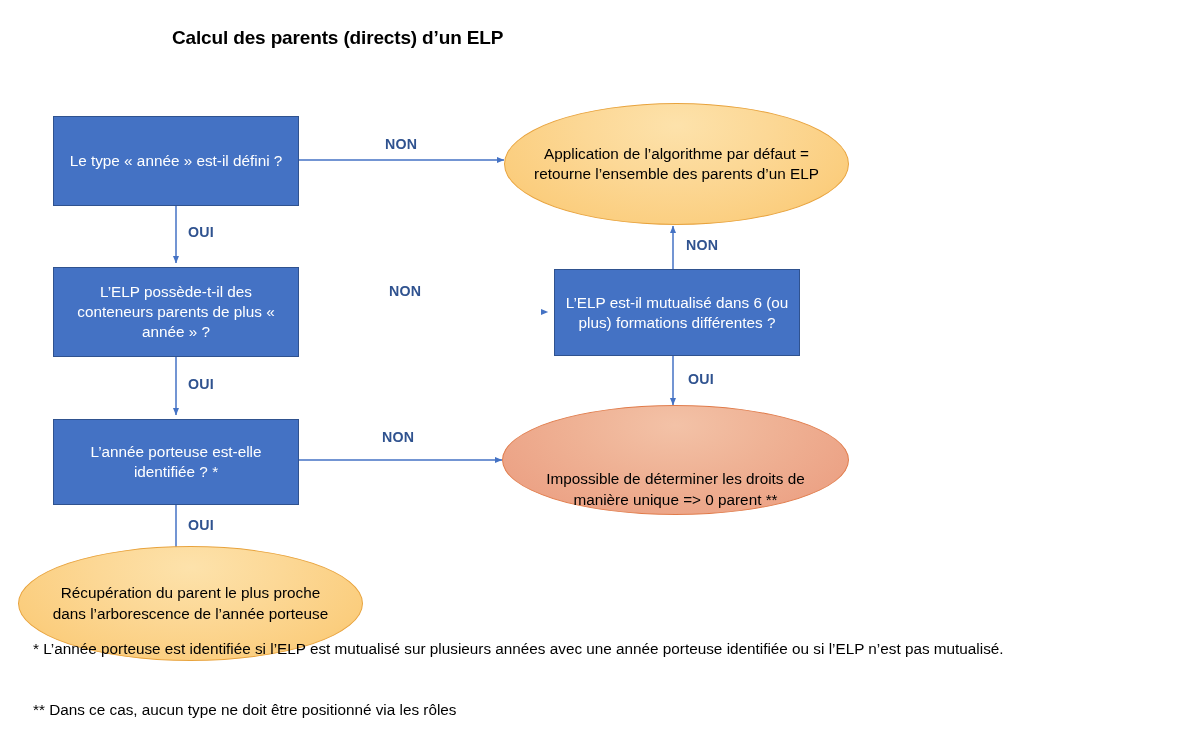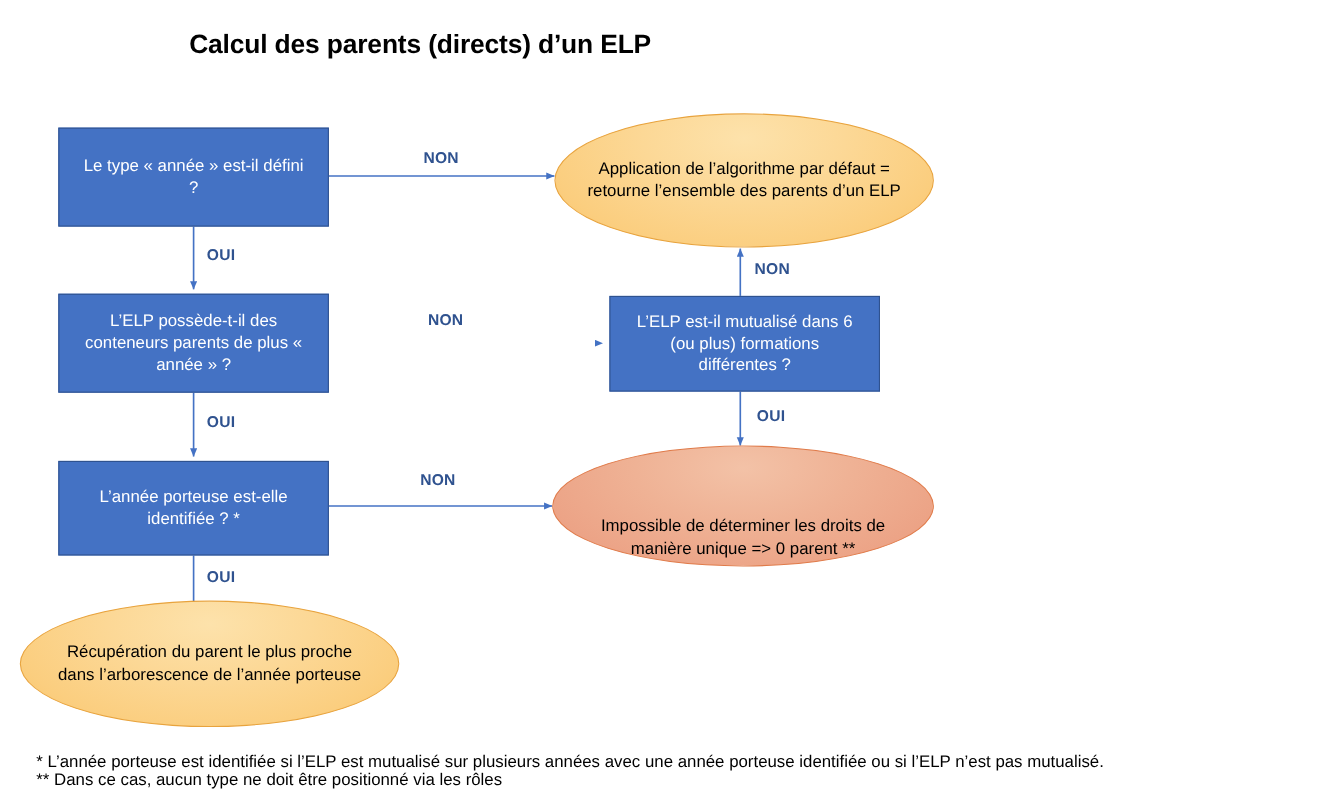--- a/index.html
+++ b/index.html
@@ -22,41 +22,41 @@
     left: 0; top: 0;
     width: 1198px;
     height: 730px;
   }
 
   
   .title {
     position: absolute;
     left: 172px;
     top: 27px;
-    font-size: 24px;
+    font-size: 19px;
     font-weight: bold;
     color: #000000;
     letter-spacing: -0.15px;
     white-space: nowrap;
   }
 
   
   .node-box {
     position: absolute;
     box-sizing: border-box;
     background: #4472c4;
     border: 1.2px solid #2f528f;
     color: #ffffff;
     display: flex;
     align-items: center;
     justify-content: center;
     text-align: center;
     font-size: 15.3px;
     line-height: 1.30;
-    padding: 2px 21px;
+    padding: 2px 8px;
   }
   .node-box .txt { width: 100%; }
 
   
   .node-ellipse {
     position: absolute;
     box-sizing: border-box;
     border-radius: 50%;
     display: flex;
     align-items: center;
@@ -88,21 +88,21 @@
     font-weight: bold;
   }
 
   
   .footnote {
     position: absolute;
     font-size: 15.3px;
     color: #000000;
     white-space: nowrap;
   }
-  #fn1 { left: 33px; top: 684px; }
+  #fn1 { left: 33px; top: 640px; }
   #fn2 { left: 33px; top: 701px; }
 </style>
 </head>
 <body>
 
 <svg id="canvas" viewBox="0 0 1198 730" xmlns="http://www.w3.org/2000/svg">
   <defs>
     <marker id="arrowBlue" markerWidth="9" markerHeight="9" refX="7.4" refY="3.2" orient="auto" markerUnits="userSpaceOnUse">
       <path d="M0,0 L7.6,3.2 L0,6.4 z" fill="#4472c4"></path>
     </marker>

